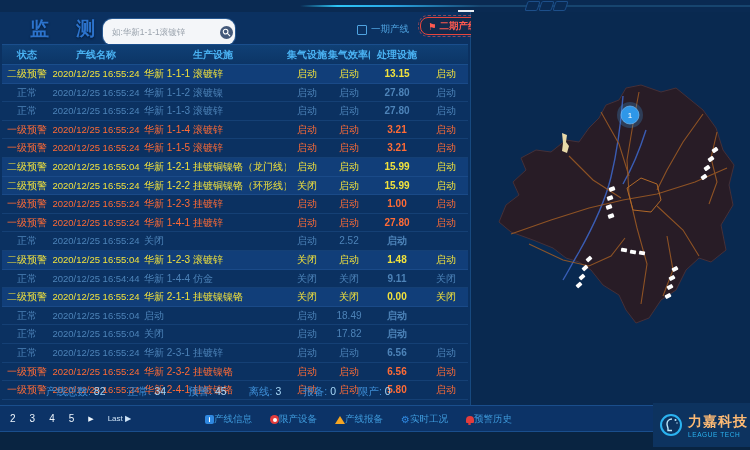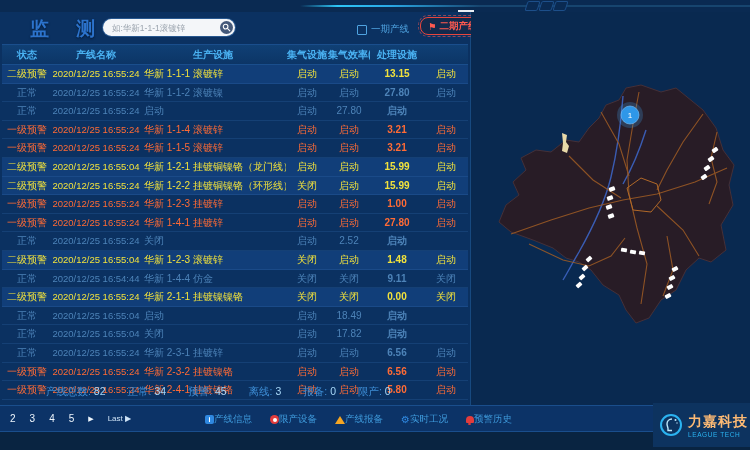--- a/index.html
+++ b/index.html
@@ -8,21 +8,21 @@
     background:#0a2a52;
     font-family:"Liberation Sans","DejaVu Sans",sans-serif;
     color:#cfe4f7;-webkit-font-smoothing:antialiased;
   }
   
   .strip-line{position:absolute;top:5px;left:0;width:750px;height:2px;
     background:linear-gradient(90deg,rgba(10,42,82,0) 0%,rgba(10,42,82,0) 40%,#2ec6f7 45%,#2aa9e6 52%,#17456f 64%,#17456f 100%);}
   .strip-rect{position:absolute;top:1px;width:11px;height:8px;border:1px solid #1d4f8a;border-radius:2px;transform:skewX(-18deg);background:#0a2a52}
   
   #page-title{position:absolute;left:30px;top:16px;font-size:19px;font-weight:bold;color:#2c73cc;letter-spacing:11px;text-shadow:0 1px 2px #051a35}
-  #search-wrap{position:absolute;left:103px;top:19px;width:132px;height:17px;background:#f4f6f9;border-radius:9px;display:flex;align-items:center;box-shadow:0 0 0 1px #27578f}
+  #search-wrap{position:absolute;left:103px;top:19px;width:132px;height:26px;background:#f4f6f9;border-radius:9px;display:flex;align-items:center;box-shadow:0 0 0 1px #27578f}
   #search-input{flex:1;border:none;outline:none;background:transparent;font-size:8.5px;color:#555;padding:0 4px 0 9px;font-family:inherit;min-width:0}
   #search-input::placeholder{color:#9aa3ad}
   #search-btn{width:13px;height:13px;border-radius:50%;background:#44597a;margin-right:2px;display:flex;align-items:center;justify-content:center;cursor:pointer}
   #phase1{position:absolute;left:357px;top:23px;display:flex;align-items:center;gap:4px;font-size:9.5px;color:#4fa3e0}
   #phase1-box{width:8px;height:8px;border:1px solid #4fa3e0;background:transparent;border-radius:1px}
   #phase2{position:absolute;left:420px;top:17px;height:16px;padding:0 7px;display:flex;align-items:center;gap:3px;
     border:1px solid #e8453c;border-radius:8px;outline:1px dashed rgba(255,90,80,.55);outline-offset:1px;
     background:#122a4d;color:#ff5a50;font-size:9.5px;font-weight:bold;cursor:pointer}
   #corner-bracket{position:absolute;left:458px;top:10px;width:14px;height:13px;border-top:2px solid #e9eef4;border-right:2px solid #e9eef4}
   
@@ -137,20 +137,21 @@
       <span class="td">2020/12/25 16:55:24</span>
       <span class="td">华新 1-1-2 滚镀镍</span>
       <span class="td">启动</span>
       <span class="td">启动</span>
       <span class="td">27.80</span>
       <span class="td">启动</span>
     </div>
       <div class="row normal">
       <span class="td">正常</span>
       <span class="td">2020/12/25 16:55:24</span>
+      <span class="td">华新 1-1-3 滚镀锌</span>
       <span class="td">启动</span>
       <span class="td">启动</span>
       <span class="td">27.80</span>
       <span class="td">启动</span>
     </div>
       <div class="row warn1">
       <span class="td">一级预警</span>
       <span class="td">2020/12/25 16:55:24</span>
       <span class="td">华新 1-1-4 滚镀锌</span>
       <span class="td">启动</span>

